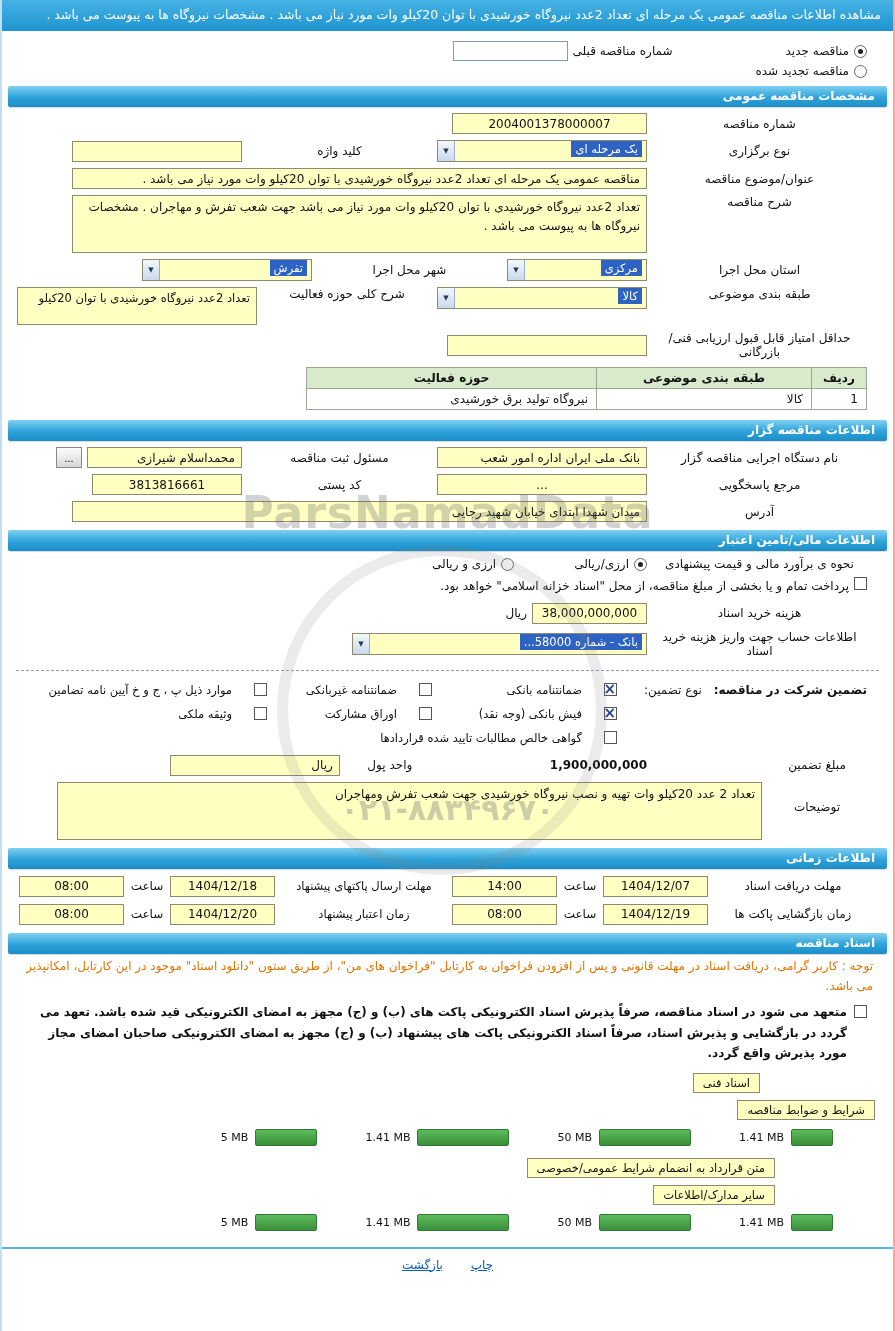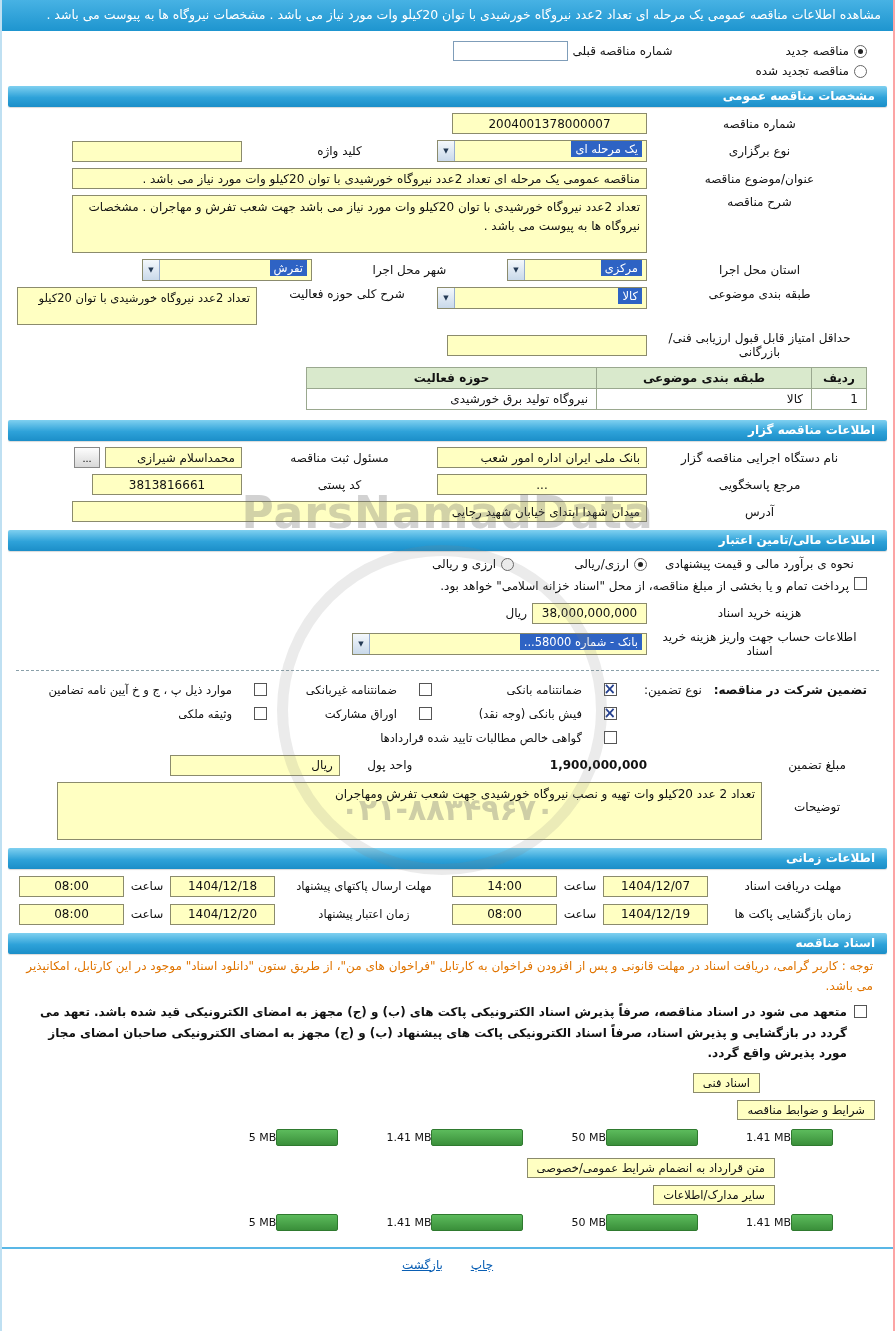--- a/index.html
+++ b/index.html
@@ -17,21 +17,21 @@
   .lbl{width:215px;text-align:center;flex:0 0 auto}
   .lbl2{width:185px;text-align:center;flex:0 0 auto}
   .lbl2s{width:170px;text-align:center;flex:0 0 auto}
   .lbl-sm{width:100px;text-align:center;flex:0 0 auto}
 
   .field{background:#ffffc2;border:1px solid #8b8b6d;min-height:21px;padding:2px 6px;
          display:inline-flex;align-items:center;flex:0 0 auto}
   .area{align-items:flex-start;line-height:1.55}
   .num{direction:ltr;unicode-bidi:embed;justify-content:center}
   .clip{white-space:nowrap;overflow:hidden}
-  .f115{width:115px}.f150{width:150px}.f155{width:137px}.f170{width:170px}.f195{width:195px}
+  .f115{width:115px}.f150{width:150px}.f155{width:155px}.f170{width:170px}.f195{width:195px}
   .f200{width:200px}.f210{width:210px}.f575{width:575px}
   .a575{width:575px;height:58px}.a240{width:240px;height:38px;font-size:11.5px}
   .a705{width:705px;height:58px}
   .d105{width:105px}
 
   .dd{display:inline-flex;align-items:stretch;background:#ffffc2;border:1px solid #8b8b6d;height:22px;flex:0 0 auto;cursor:pointer}
   .dd .txt{flex:1;display:flex;align-items:flex-start;padding:0 4px;overflow:hidden;white-space:nowrap}
   .dd .sel{background:#2e63c4;color:#fff;padding:1px 4px;white-space:nowrap;font-size:11.5px}
   .dd .btn{width:17px;background:linear-gradient(#f4f8fc,#c9d9ea);border-right:1px solid #96add0;
            display:flex;align-items:center;justify-content:center;font-size:7px;color:#243a55;flex:0 0 auto}
@@ -71,21 +71,21 @@
   .tlbl2{width:168px;text-align:center;flex:0 0 auto;font-size:11.5px}
   .hlbl{width:36px;text-align:center;flex:0 0 auto}
 
   .warn{color:#e07400;padding:2px 20px;line-height:1.7}
   .commit{display:flex;gap:7px;padding:4px 26px 2px 18px;font-weight:bold;line-height:1.7}
 
   .d-line{padding:0 18px;margin:7px 0}
   .ybox{background:#ffffc2;border:1px solid #8b8b6d;padding:2px 9px;display:inline-block;font-size:11.5px}
   .ind115{margin-right:115px}.ind100{margin-right:100px}
   .file-row{display:flex;align-items:center;gap:48px;padding:0 60px 0 40px;margin:9px 0 12px}
-  .file{display:flex;align-items:center;}
+  .file{display:flex;align-items:center;gap:7px}
   .chip{height:17px;background:linear-gradient(#5cbb5c,#3a8f3a);border:1px solid #2f7a2f;border-radius:2px;width:92px;cursor:pointer}
   .file:nth-child(1) .chip{width:42px}
   .file:nth-child(4) .chip{width:62px}
   .size{direction:ltr;unicode-bidi:embed;font-size:11px}
 
   .footer{border-top:2px solid #59b7e6;margin-top:16px;padding:9px 0 12px;text-align:center}
   .link{color:#0a5fb4;text-decoration:underline;margin:0 12px;cursor:pointer}
 
   .wm-brand{position:absolute;top:487px;left:50%;transform:translateX(-50%);font-size:44px;font-weight:bold;
             color:rgba(105,105,105,.30);letter-spacing:1px;pointer-events:none;z-index:40;direction:ltr;white-space:nowrap}

